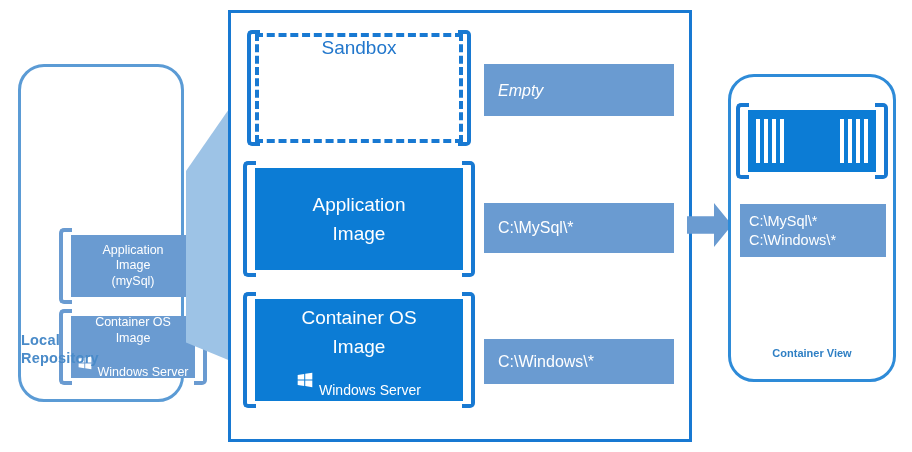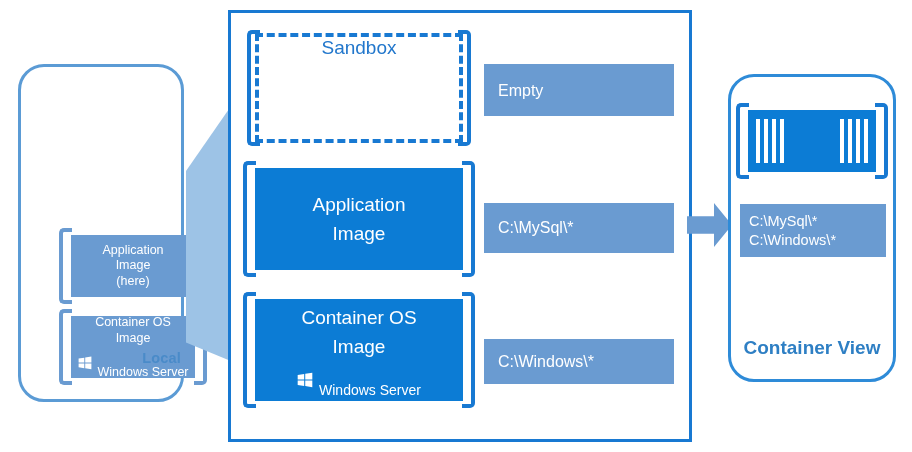--- a/index.html
+++ b/index.html
@@ -10,21 +10,21 @@
   }
 
   
   #left-panel{
     position:absolute;left:18px;top:64px;width:166px;height:338px;
     border:3px solid #5B9BD5;border-radius:26px;background:#ffffff;
     box-sizing:border-box;
   }
   #left-panel .panel-title{
     position:absolute;left:0;right:0;bottom:32px;
-    text-align:right;color:#4A8BC9;font-weight:bold;font-size:14.5px;
+    text-align:left;color:#4A8BC9;font-weight:bold;font-size:14.5px;
     line-height:18px;letter-spacing:.2px;
   }
 
   
   .brk{position:relative;}
   .brk::before,.brk::after{
     content:"";position:absolute;top:-7px;bottom:-7px;width:13px;
     box-sizing:border-box;
   }
   .brk::before{left:-12px;border:4px solid currentColor;border-right:none;border-radius:5px 0 0 5px;}
@@ -84,41 +84,41 @@
   .winrow .wtxt{font-size:14px;line-height:16px;margin-top:19px;}
   .winrow-sm .wtxt{font-size:12.5px;line-height:14px;}
 
   
   .tag{
     position:absolute;background:#6A9BD1;color:#ffffff;box-sizing:border-box;
     display:flex;flex-direction:column;justify-content:center;
     padding-left:14px;
   }
   #tag-empty{left:484px;top:64px;width:190px;height:52px;}
-  #tag-empty .t1{font-size:16px;line-height:19px;}
+  #tag-empty .t1{font-style:italic;font-size:16px;line-height:19px;}
   #tag-empty .t2{font-style:italic;font-size:12px;line-height:15px;}
   #tag-mysql{left:484px;top:203px;width:190px;height:50px;font-size:16px;}
   #tag-windows{left:484px;top:339px;width:190px;height:45px;font-size:16px;}
 
   
   #flow-arrow{
     position:absolute;left:687px;top:203px;width:45px;height:44px;
     background:#6A9BD1;
     clip-path:polygon(0% 30%, 60% 30%, 60% 0%, 100% 50%, 60% 100%, 60% 70%, 0% 70%);
   }
 
   
   #right-panel{
     position:absolute;left:728px;top:74px;width:168px;height:308px;
     border:3px solid #2E8BD8;border-radius:26px;background:#ffffff;
     box-sizing:border-box;
   }
   #right-panel .panel-title{
     position:absolute;left:0;right:0;bottom:20px;
-    text-align:center;color:#2E7FC4;font-weight:bold;font-size:19px;
+    text-align:center;color:#2E7FC4;font-weight:bold;font-size:11px;
   }
   #container-icon{
     position:absolute;left:748px;top:110px;width:128px;height:62px;
     color:#1879D2;
   }
   #container-icon .inner{
     background:#0C7CD5;width:100%;height:100%;position:relative;
     box-sizing:border-box;
   }
   .stripes{position:absolute;top:9px;bottom:9px;display:flex;gap:4px;}
@@ -134,21 +134,21 @@
 </style>
 </head>
 <body>
 
 <div id="left-panel">
 
   <div class="brk lite-box" id="repo-app-image">
     <div class="inner">
       <span>Application</span>
       <span>Image</span>
-      <span>(here)</span>
+      <span>(mySql)</span>
     </div>
   </div>
 
   <div class="brk lite-box" id="repo-os-image">
     <div class="inner">
       <span>Container OS</span>
       <span>Image</span>
       <span class="winrow winrow-sm">
         <span class="winlogo">
           <svg width="14" height="14" viewBox="0 0 14 14" aria-hidden="true">
@@ -158,20 +158,21 @@
             <polygon points="7.2,7.4 13.4,7.4 13.4,13.3 7.2,12.35" fill="#ffffff"></polygon>
           </svg>
         </span>
         <span class="wtxt">Windows Server</span>
       </span>
     </div>
   </div>
 
   <div class="panel-title">
     <div>Local</div>
+    <div>Repository</div>
   </div>
 </div>
 
 <div id="trapezoid"></div>
 
 <div id="center-panel"></div>
 
 <div class="brk dark-brk" id="sandbox-box">
   <span class="label">Sandbox</span>
 </div>

